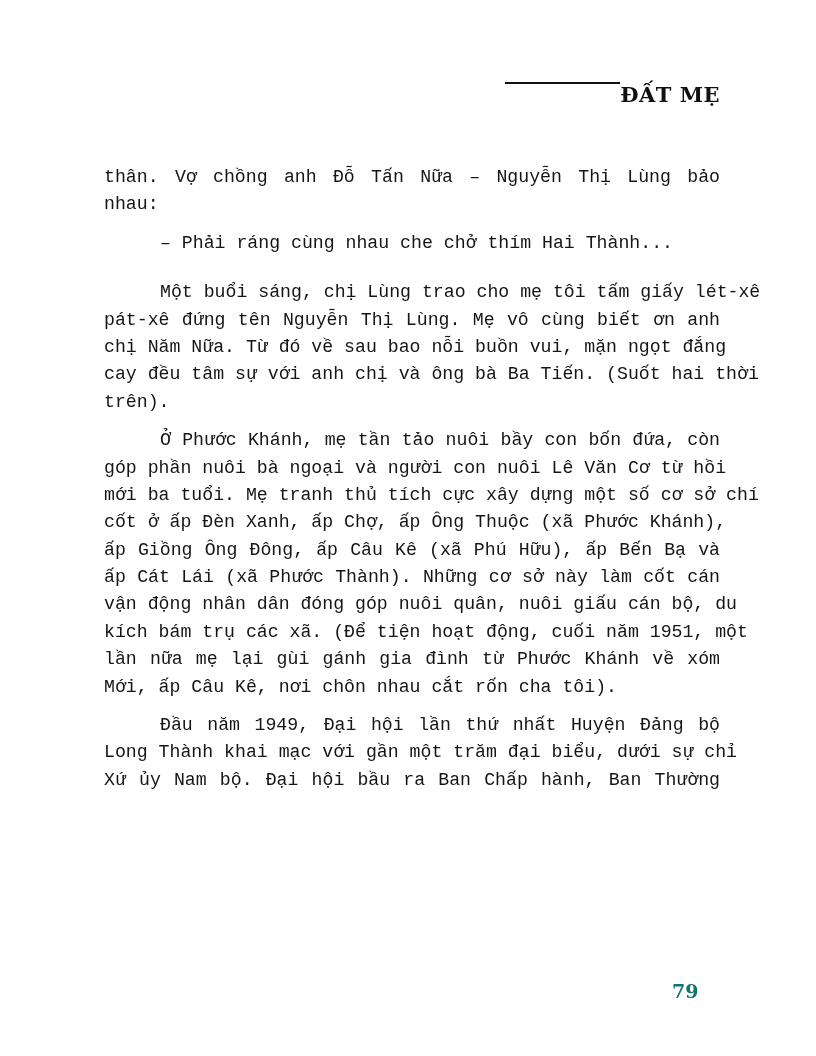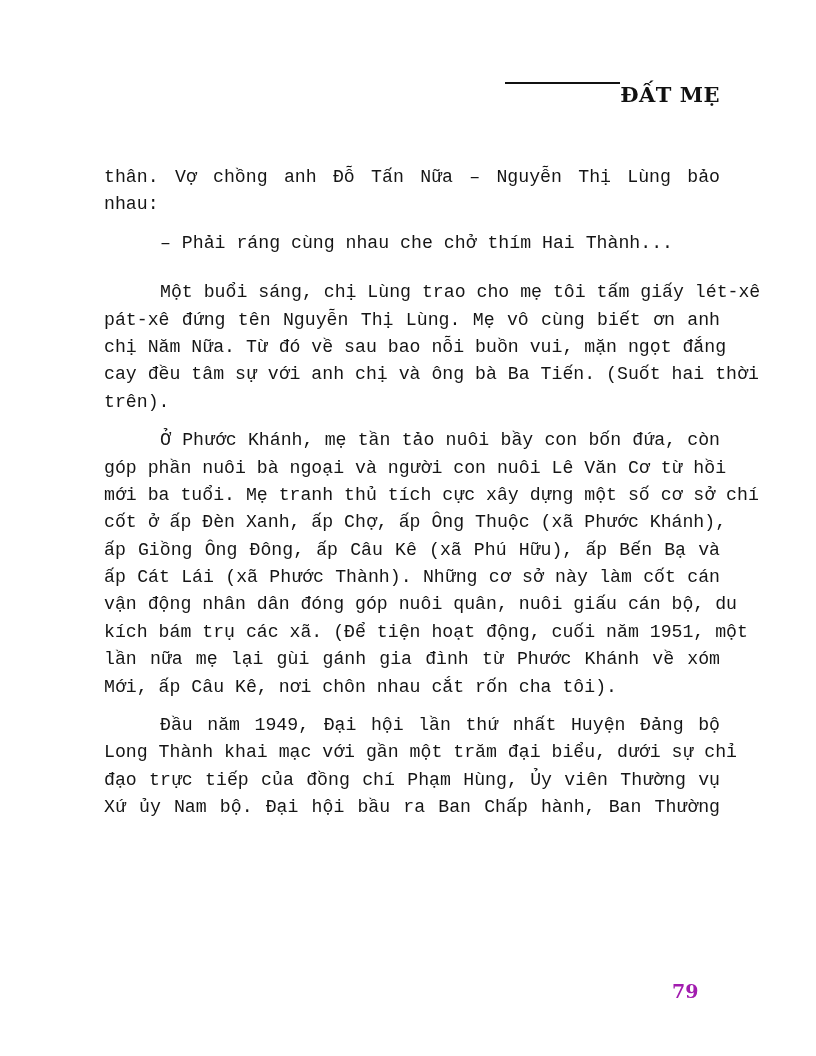--- a/index.html
+++ b/index.html
@@ -6,21 +6,21 @@
   body { width: 816px; height: 1056px; position: relative; overflow: hidden; }
   .page { position: absolute; left: 0; top: 0; width: 816px; height: 1056px; background: #ffffff; color: #111111; }
   .header { position: absolute; left: 505px; top: 58px; width: 215px; height: 34px; }
   .header-rule { position: absolute; left: 0; top: 24px; width: 115px; border-top: 2px solid #111; }
   .header-title { position: absolute; right: 0; top: 0; font-family: "DejaVu Serif", serif; font-weight: bold; font-size: 21px; letter-spacing: 0.5px; color: #111; margin-top: 24px; }
   .body { position: absolute; left: 104px; top: 117px; width: 616px; font-family: Liberation Mono, monospace; font-size: 18.2px; color: #151515; margin-top: 47px; }
   .line { height: 27.4px; line-height: 27.4px; white-space: nowrap; }
   .line.j { text-align: justify; text-align-last: justify; }
   .line.ind { padding-left: 56px; }
   .gap { height: 11px; }
-  .page-number { position: absolute; left: 672px; top: 980px; font-family: "DejaVu Serif", serif; font-weight: bold; font-size: 19px; color: #a21caf; }
+  .page-number { position: absolute; left: 672px; top: 980px; font-family: "DejaVu Serif", serif; font-weight: bold; font-size: 19px; color: #0f766e; }
 </style>
 </head>
 <body>
 
 <div class="page">
 
   <div class="header">
     <div class="header-rule"></div>
     <div class="header-title">ĐẤT MẸ</div>
   </div>
@@ -59,21 +59,20 @@
       <div class="line j">vận động nhân dân đóng góp nuôi quân, nuôi giấu cán bộ, du</div>
       <div class="line j">kích bám trụ các xã. (Để tiện hoạt động, cuối năm 1951, một</div>
       <div class="line j">lần nữa mẹ lại gùi gánh gia đình từ Phước Khánh về xóm</div>
       <div class="line">Mới, ấp Câu Kê, nơi chôn nhau cắt rốn cha tôi).</div>
     </div>
     <div class="gap"></div>
 
     <div>
       <div class="line j ind">Đầu năm 1949, Đại hội lần thứ nhất Huyện Đảng bộ</div>
       <div class="line j">Long Thành khai mạc với gần một trăm đại biểu, dưới sự chỉ</div>
-      <div class="line j">đạo trực tiếp của đồng chí Phạm Hùng, Ủy viên Thường vụ</div>
       <div class="line j">Xứ ủy Nam bộ. Đại hội bầu ra Ban Chấp hành, Ban Thường</div>
     </div>
 
   </div>
 
   <div class="page-number">79</div>
 
 </div>
 
 </body></html>

